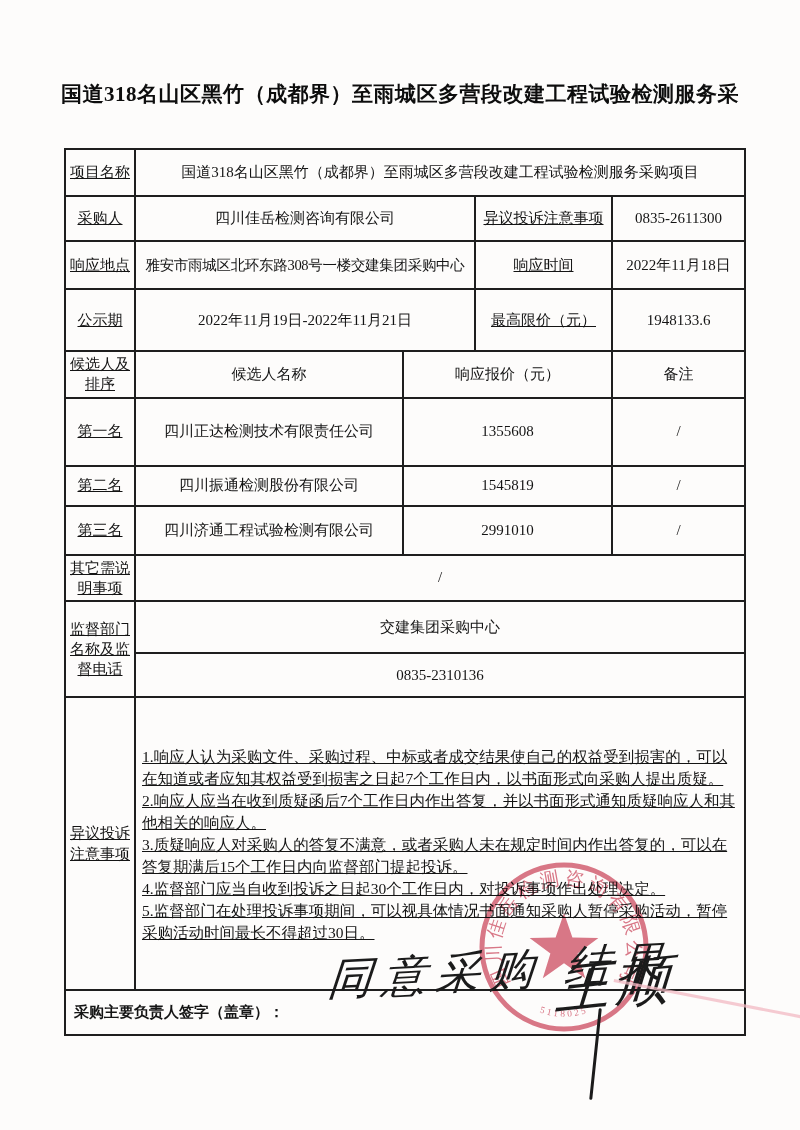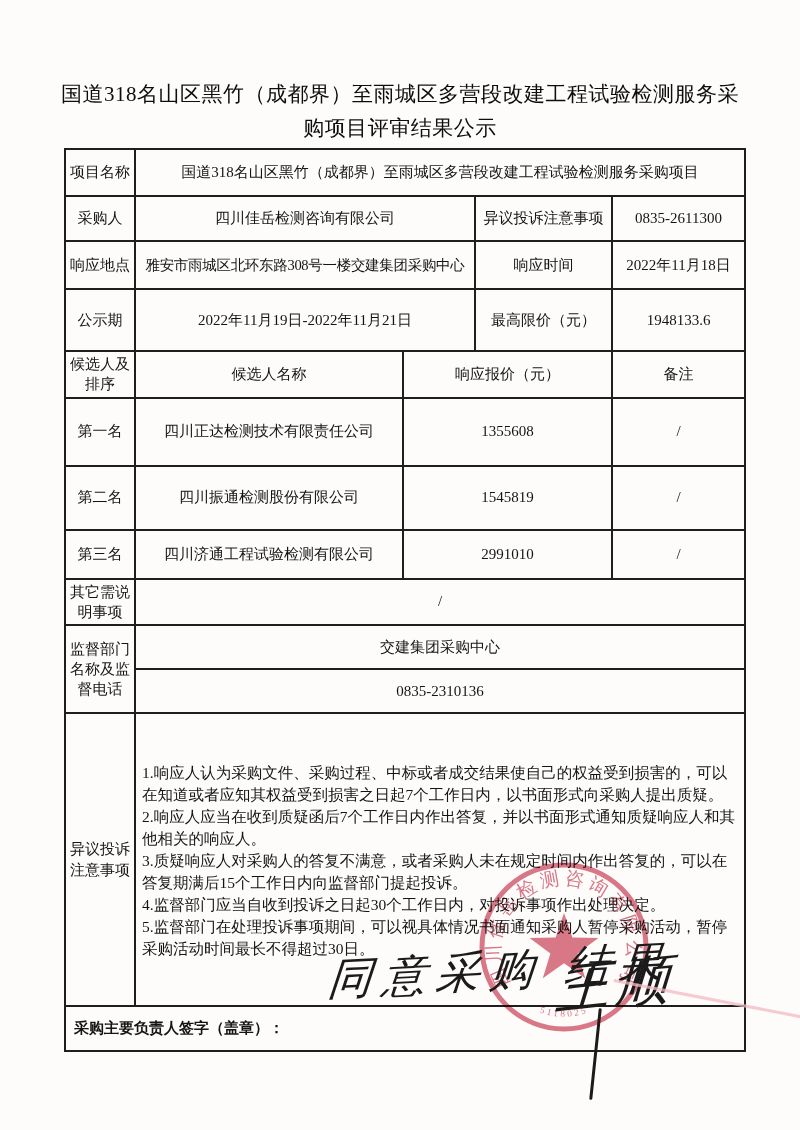--- a/index.html
+++ b/index.html
@@ -4,45 +4,45 @@
 <style>
   html,body { margin:0; padding:0; }
   body {
     width:800px; height:1130px; position:relative; overflow:hidden;
     background:#fdfcfb;
     font-family:"Liberation Serif","DejaVu Serif",serif;
     color:#141414;
   }
   .page-title {
     position:absolute; top:78px; left:0; width:800px;
-    text-align:center; font-weight:normal; font-size:21px;
+    text-align:center; font-weight:bold; font-size:21px;
     line-height:1.6; letter-spacing:.5px; color:#0d0d0d;
   }
   table.doc-table {
     position:absolute; left:64px; top:148px; width:682px;
     border-collapse:collapse; table-layout:fixed;
     font-size:15px; background:transparent;
   }
   td {
     border:2px solid #1e1e1e;
     text-align:center; vertical-align:middle;
     padding:2px 4px; overflow:hidden;
     word-break:break-all;
   }
-  td.lbl { padding:2px 3px; line-height:1.35; }
+  td.lbl { padding:2px 3px; line-height:1.35;text-decoration:underline; }
   tr.r1{height:47px} tr.r2{height:45px} tr.r3{height:48px} tr.r4{height:62px}
-  tr.r5{height:44px} tr.r6{height:68px} tr.r7{height:64px} tr.r8{height:49px}
-  tr.r9{height:46px} tr.r10a{height:44px} tr.r10b{height:44px}
+  tr.r5{height:44px} tr.r6{height:68px} tr.r7{height:40px} tr.r8{height:49px}
+  tr.r9{height:46px} tr.r10a{height:52px} tr.r10b{height:44px}
   tr.r11{height:293px} tr.r12{height:45px}
   td.tight { font-size:14.5px; letter-spacing:-.3px; padding:8px; }
   td.complaint-cell {
     text-align:left; vertical-align:middle;
     padding:10px 8px 8px 6px; line-height:1.42; font-size:15.5px;
   }
-  td.complaint-cell .c-line { margin:0; }
+  td.complaint-cell .c-line { margin:0;text-decoration:underline; }
   td.sign-cell { text-align:left; padding-left:8px; font-size:15px;font-weight:bold; }
   
   .stamp {
     position:absolute; left:468px; top:852px; width:192px; height:192px;
     opacity:.82; mix-blend-mode:multiply; pointer-events:none;
   }
   
   .hw-approval {
     position:absolute; left:328px; top:942px; width:330px;
     font-size:44px; color:#1b1b1b; white-space:nowrap;
@@ -62,21 +62,20 @@
   .pink-streak {
     position:absolute; left:612px; top:998px; width:200px; height:3px;
     background:#f2b9c3; transform:rotate(11deg); opacity:.75;
   }
 </style>
 </head>
 <body>
 
 <div class="page-title">
   <div>国道318名山区黑竹（成都界）至雨城区多营段改建工程试验检测服务采</div>
-  <div>购项目评审结果公示</div>
 </div>
 
 <table class="doc-table">
   <colgroup>
     <col style="width:70px">
       <col style="width:268px">
       <col style="width:72px">
     <col style="width:137px">
       <col style="width:133px">
   </colgroup>

